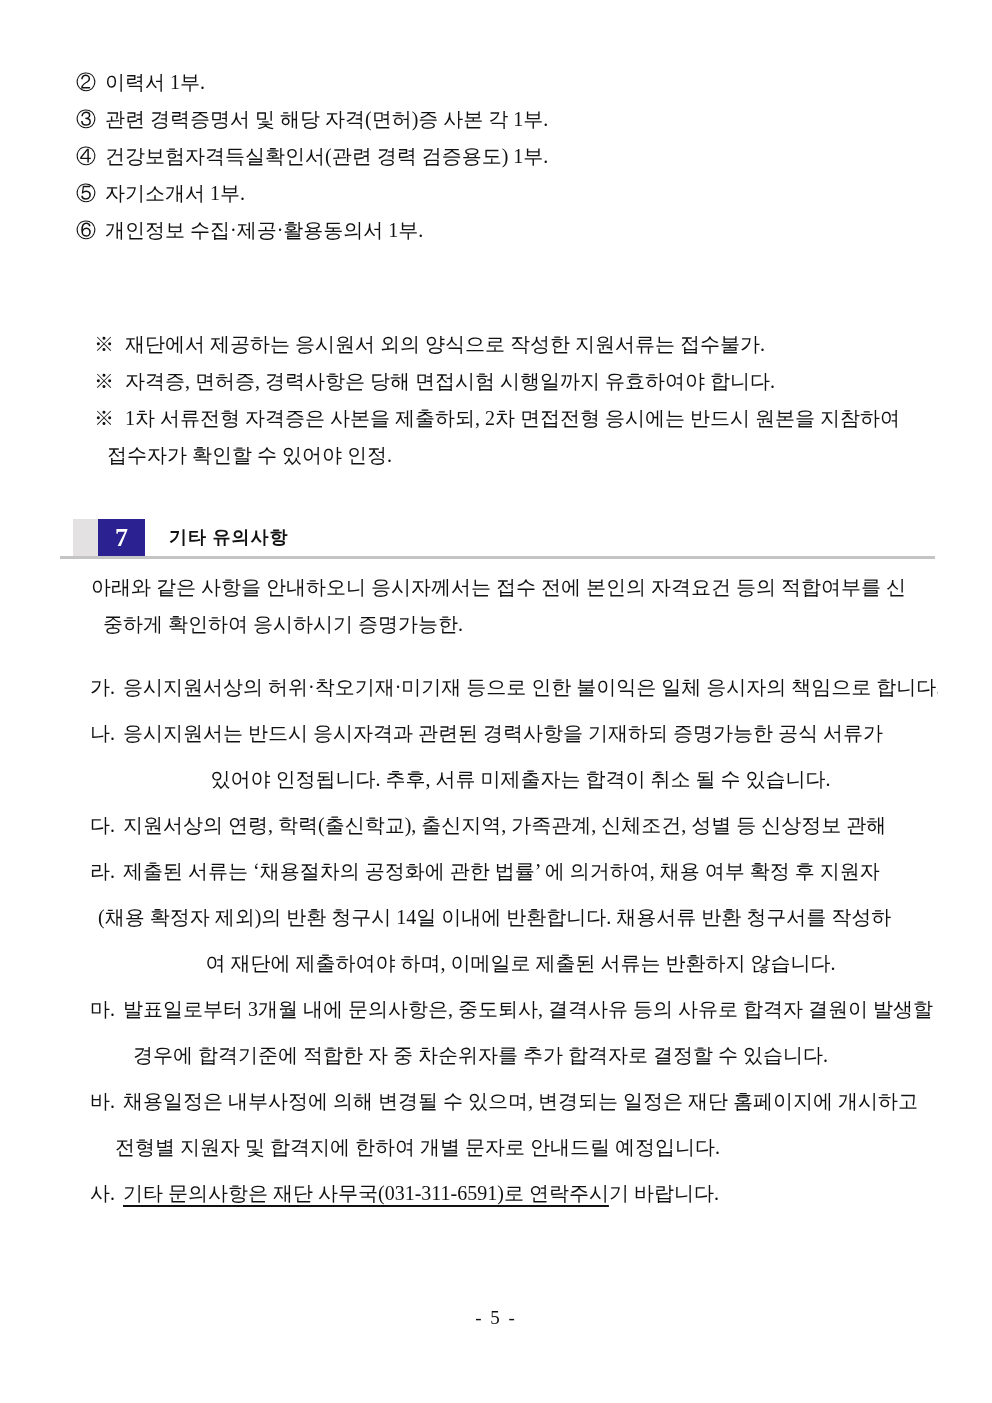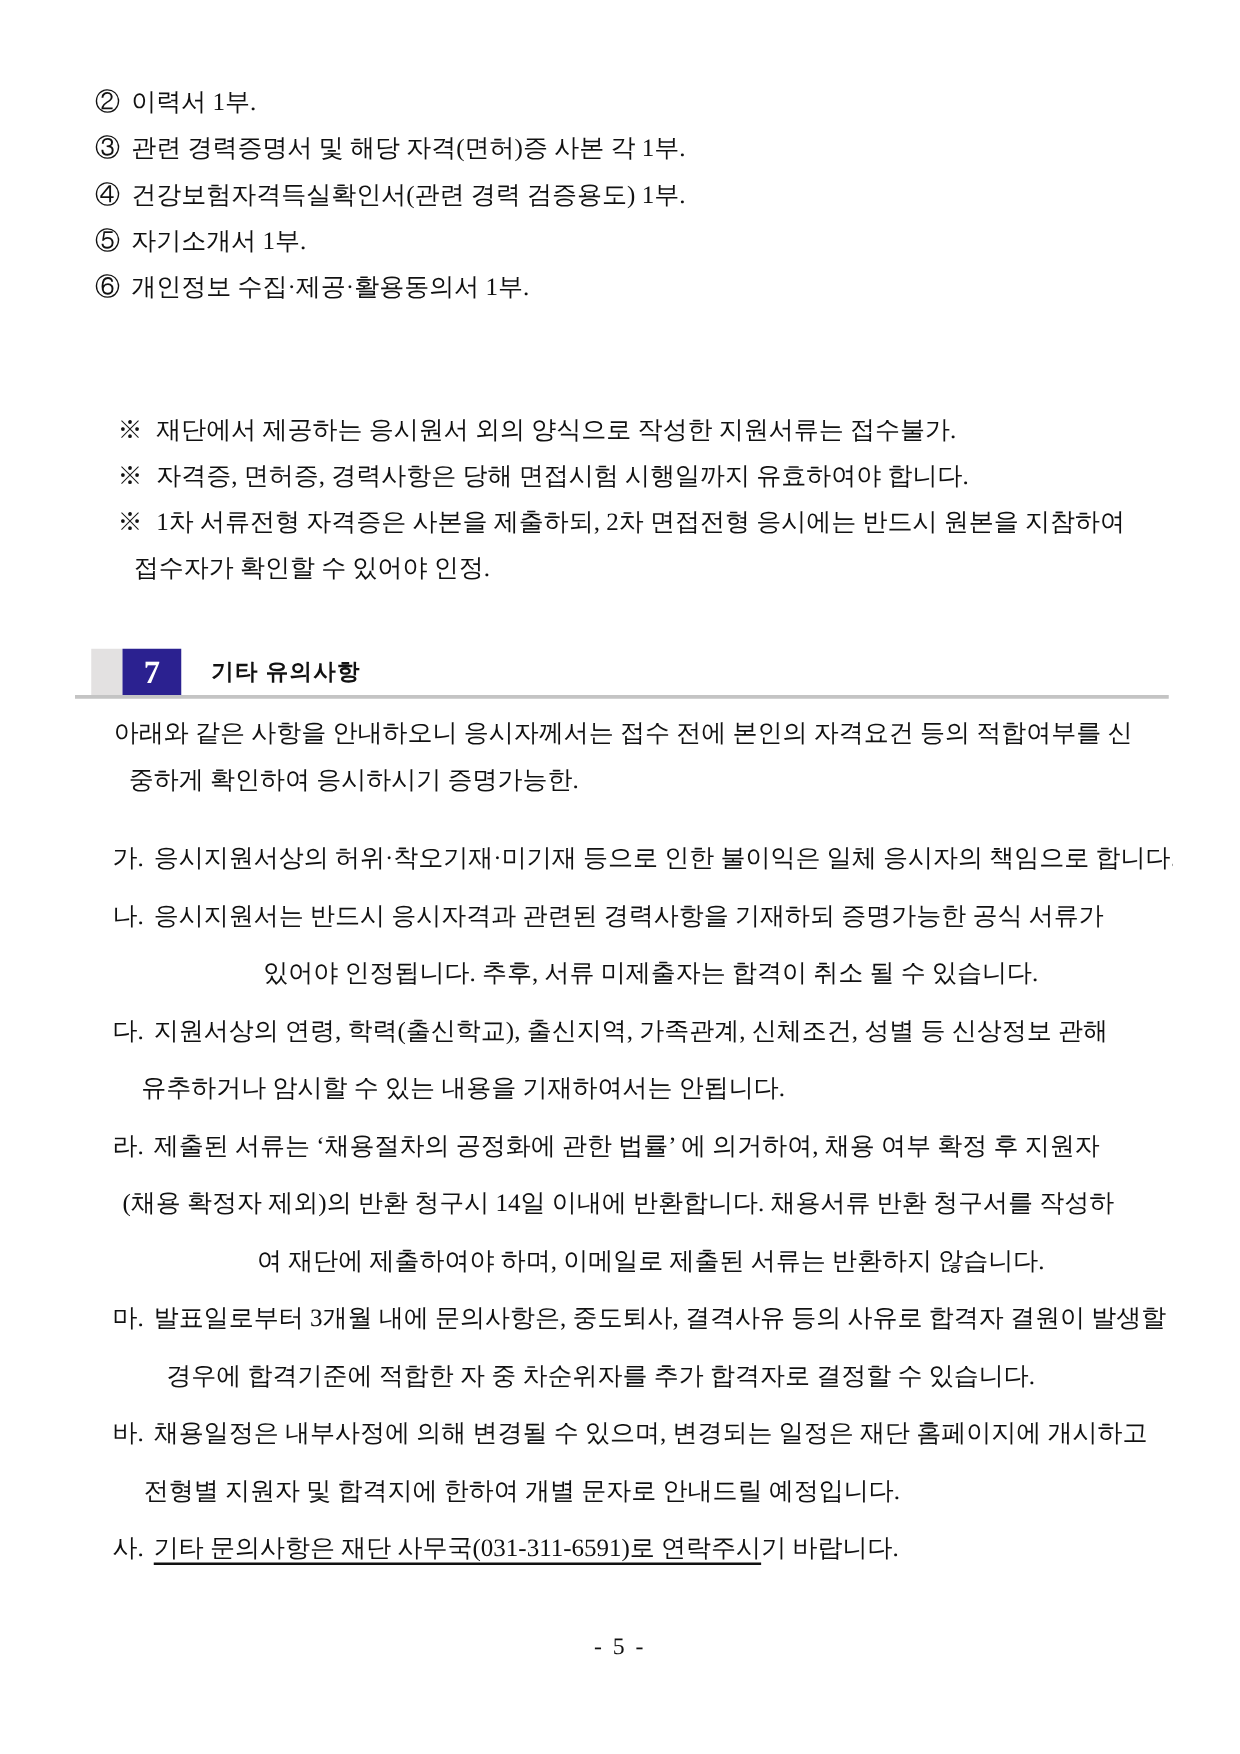--- a/index.html
+++ b/index.html
@@ -91,21 +91,20 @@
     <div class="ln ind">중하게 확인하여 응시하시기 증명가능한.</div>
   </section>
 
   <section class="clauses">
     <div class="cl"><span class="mk">가.</span><span>응시지원서상의 허위·착오기재·미기재 등으로 인한 불이익은 일체 응시자의 책임으로 합니다.</span></div>
 
     <div class="cl"><span class="mk">나.</span><span>응시지원서는 반드시 응시자격과 관련된 경력사항을 기재하되 증명가능한 공식 서류가</span></div>
     <div class="cl i13">있어야 인정됩니다. 추후, 서류 미제출자는 합격이 취소 될 수 있습니다.</div>
 
     <div class="cl"><span class="mk">다.</span><span>지원서상의 연령, 학력(출신학교), 출신지역, 가족관계, 신체조건, 성별 등 신상정보 관해</span></div>
-    <div class="cl i23">유추하거나 암시할 수 있는 내용을 기재하여서는 안됩니다.</div>
 
     <div class="cl"><span class="mk">라.</span><span>제출된 서류는 ‘채용절차의 공정화에 관한 법률’ 에 의거하여, 채용 여부 확정 후 지원자</span></div>
     <div class="cl i8">(채용 확정자 제외)의 반환 청구시 14일 이내에 반환합니다. 채용서류 반환 청구서를 작성하</div>
     <div class="cl i13">여 재단에 제출하여야 하며, 이메일로 제출된 서류는 반환하지 않습니다.</div>
 
     <div class="cl"><span class="mk">마.</span><span>발표일로부터 3개월 내에 문의사항은, 중도퇴사, 결격사유 등의 사유로 합격자 결원이 발생할</span></div>
     <div class="cl i43">경우에 합격기준에 적합한 자 중 차순위자를 추가 합격자로 결정할 수 있습니다.</div>
 
     <div class="cl"><span class="mk">바.</span><span>채용일정은 내부사정에 의해 변경될 수 있으며, 변경되는 일정은 재단 홈페이지에 개시하고</span></div>
     <div class="cl i25">전형별 지원자 및 합격지에 한하여 개별 문자로 안내드릴 예정입니다.</div>

